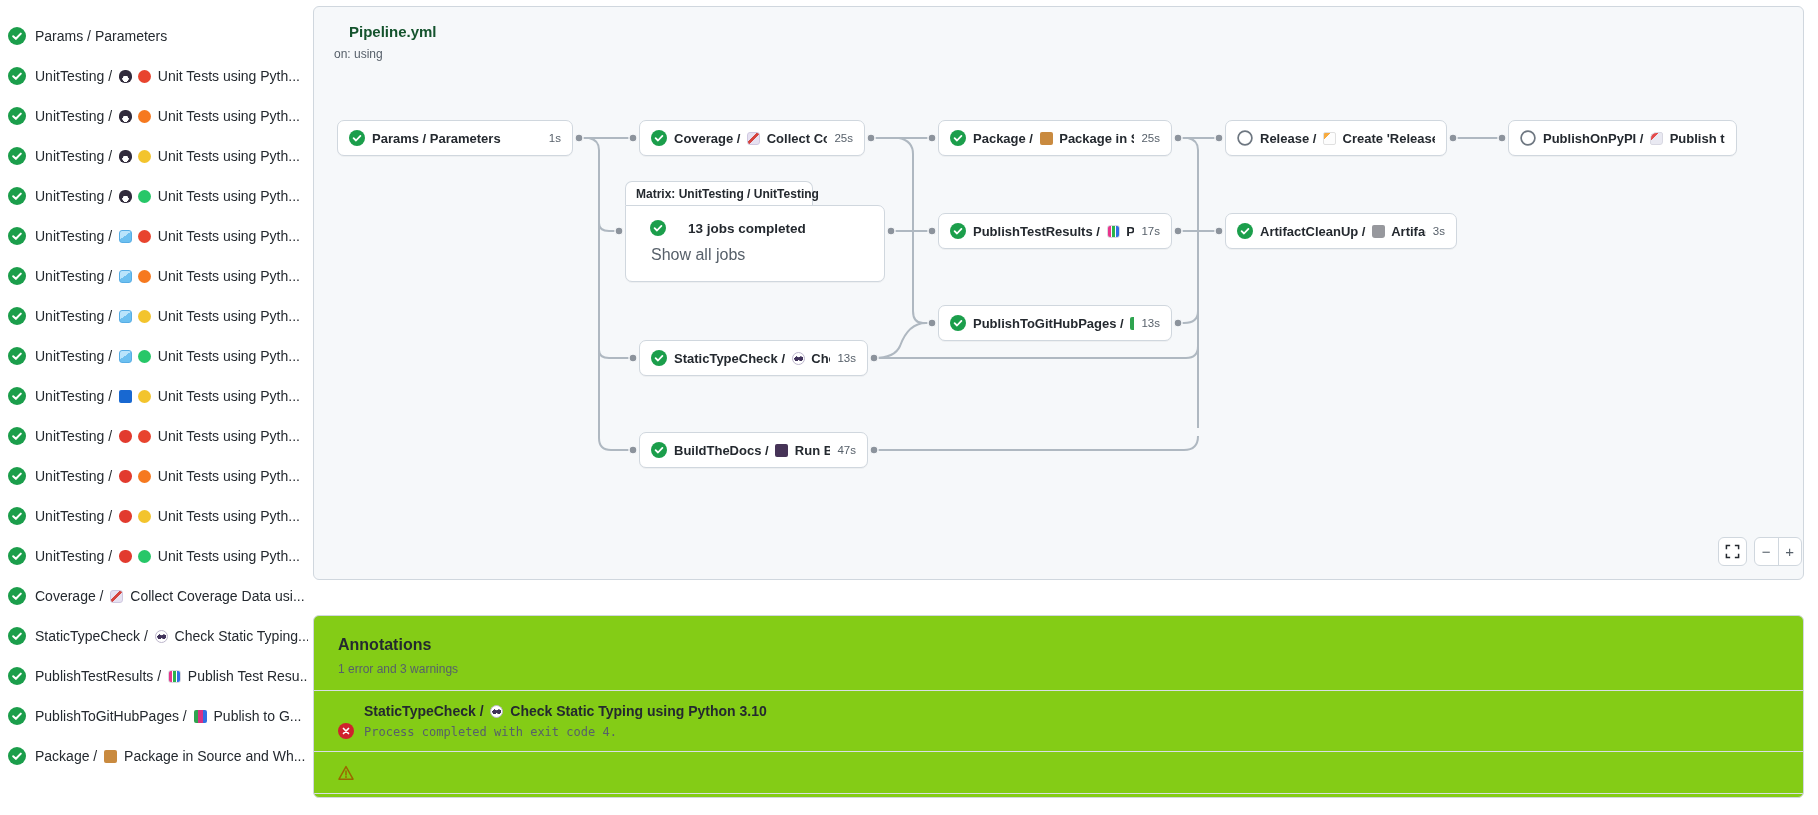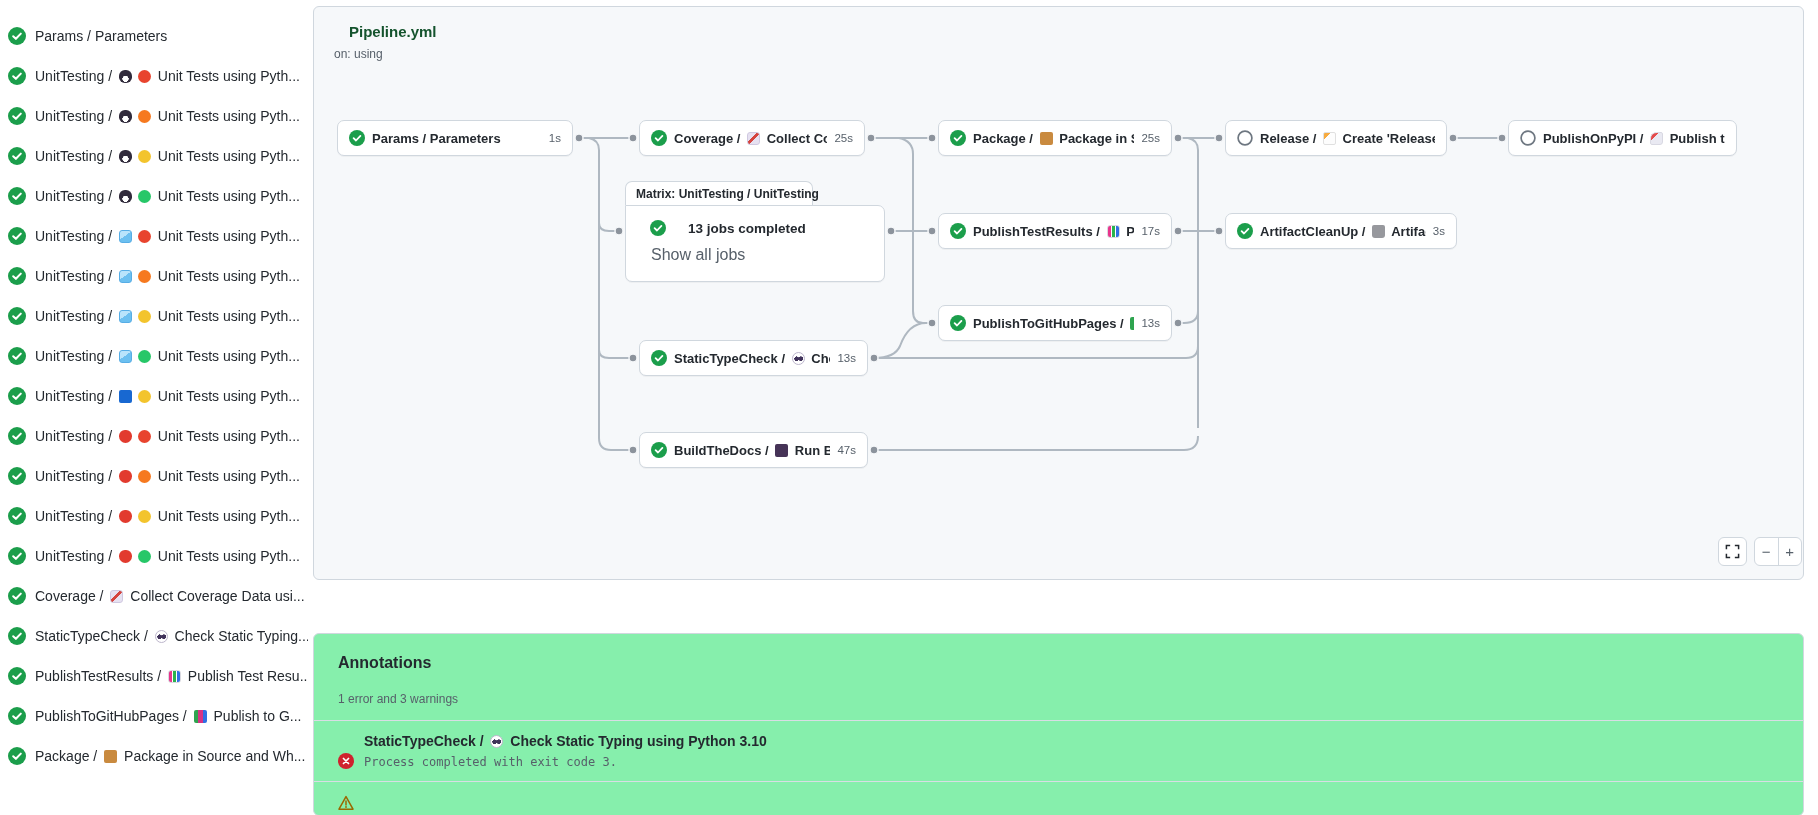--- a/index.html
+++ b/index.html
@@ -30,21 +30,21 @@
   .trash-icon{background:#97989d;border-radius:2px 2px 3px 3px;}
   .memo-icon{background:linear-gradient(135deg,#f7ab3f 0 30%,#fdfdfd 30%);border:1px solid #e0e0e0;border-radius:2px;}
   .books-icon{background:linear-gradient(90deg,#2ea44f 0 34%,#d63384 34% 67%,#2f6fe4 67%);border-radius:2px;}
   .circle-red{background:#e8442e;border-radius:50%;}
   .circle-orange{background:#f6791f;border-radius:50%;}
   .circle-yellow{background:#f3c42d;border-radius:50%;}
   .circle-green{background:#27c768;border-radius:50%;}
   
   .card{position:absolute;left:313px;width:1491px;border:1px solid #d0d7de;border-radius:6px;box-sizing:border-box;}
   .graph-card{top:6px;height:574px;background:#f6f8fa;overflow:hidden;}
-  .ann-card{top:633px;height:183px;background:#86efac;overflow:hidden;}
+  .ann-card{top:615px;height:183px;background:#84cc16;overflow:hidden;}
   .graph-title{position:absolute;left:35px;top:16px;font-size:15px;font-weight:700;color:#14532d;}
   .graph-sub{position:absolute;left:20px;top:40px;font-size:12px;color:#57606a;}
   .edges{position:absolute;left:0;top:0;pointer-events:none;}
   
   .node{position:absolute;height:36px;background:#fff;border:1px solid #d0d7de;border-radius:7px;
         box-shadow:0 1px 0 rgba(27,31,36,.04);display:flex;align-items:center;gap:7px;
         padding:0 11px;box-sizing:border-box;cursor:pointer;}
   .node .nlabel{font-size:13px;font-weight:600;color:#24292f;white-space:nowrap;overflow:hidden;flex:1;}
   .node .dur{font-size:11.5px;color:#57606a;flex:none;}
   
@@ -59,21 +59,21 @@
   
   .fs-btn{position:absolute;left:1404px;top:530px;width:29px;height:29px;background:#fff;border:1px solid #d0d7de;
       border-radius:6px;display:flex;align-items:center;justify-content:center;cursor:pointer;box-sizing:border-box;}
   .zoom-group{position:absolute;left:1440px;top:530px;width:48px;height:29px;background:#fff;border:1px solid #d0d7de;
       border-radius:6px;display:flex;box-sizing:border-box;overflow:hidden;}
   .zoom-btn{flex:1;display:flex;align-items:center;justify-content:center;font-size:15px;color:#57606a;cursor:pointer;}
   .zoom-btn:first-child{border-right:1px solid #d0d7de;}
   
   .ann-head{padding:20px 24px 14px 24px;}
   .ann-title{font-size:16px;font-weight:700;color:#24292f;}
-  .ann-summary{margin-top:20px;font-size:12px;color:#57606a;}
+  .ann-summary{margin-top:8px;font-size:12px;color:#57606a;}
   .ann-row{border-top:1px solid #d8dee4;padding:12px 24px;display:flex;gap:10px;align-items:flex-end;}
   .ann-row .ann-ic{flex:none;margin-top:1px;line-height:0;}
   .ann-row .ann-t{font-size:14px;font-weight:600;color:#24292f;cursor:pointer;}
   .ann-row .ann-m{margin-top:6px;font-size:12px;color:#57606a;
       font-family:"DejaVu Sans Mono","Liberation Mono",monospace;}
   .ann-empty{height:20px;padding:0 24px;}
 </style>
 </head>
 <body>
 
@@ -428,21 +428,21 @@
     <div class="ann-summary">1 error and 3 warnings</div>
   </div>
   <div id="ann-rows">
       <div class="ann-row">
      <span class="ann-ic"><svg width="16" height="16" viewBox="0 0 16 16">
             <circle cx="8" cy="8" r="8" fill="#cf222e"></circle>
             <path d="M5.5 5.5 L10.5 10.5 M10.5 5.5 L5.5 10.5" stroke="#fff" stroke-width="1.7" stroke-linecap="round"></path>
           </svg></span>
      <div>
        <div class="ann-t">StaticTypeCheck / <i class="chip eyes-icon"></i> Check Static Typing using Python 3.10</div>
-       <div class="ann-m">Process completed with exit code 3.</div>
+       <div class="ann-m">Process completed with exit code 4.</div>
      </div>
    </div>
       <div class="ann-row">
      <span class="ann-ic"><svg width="16" height="16" viewBox="0 0 16 16">
             <path d="M8 1.6 L15 14.2 H1 Z" fill="none" stroke="#9a6700" stroke-width="1.5" stroke-linejoin="round"></path>
             <path d="M8 6 V10" stroke="#9a6700" stroke-width="1.5" stroke-linecap="round"></path>
             <circle cx="8" cy="12" r="0.9" fill="#9a6700"></circle>
           </svg></span>
    </div>
       <div class="ann-row ann-empty"></div>

